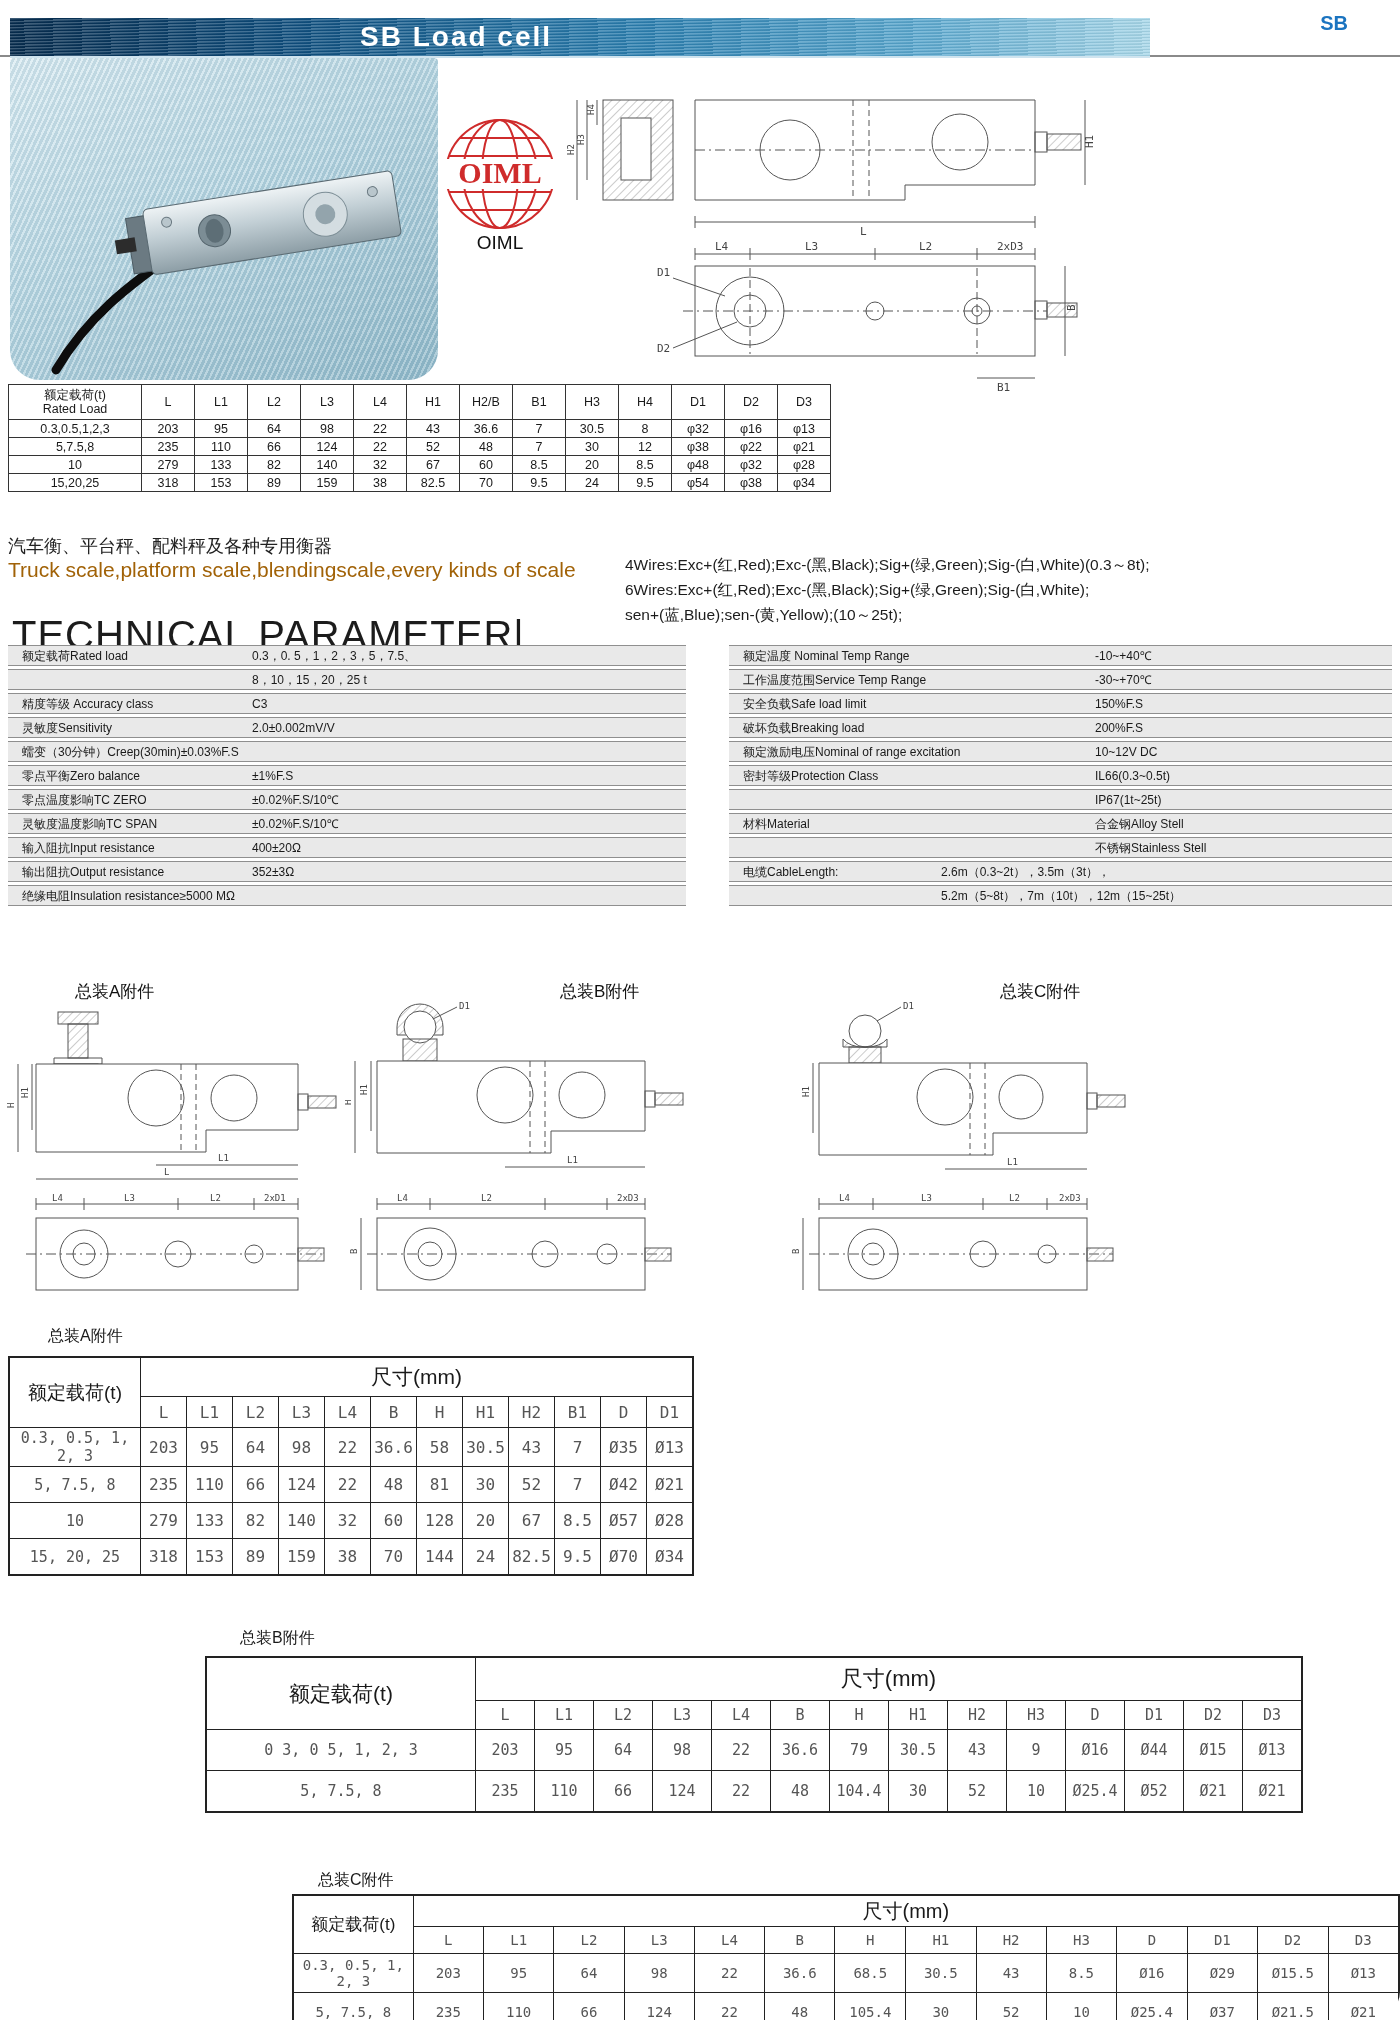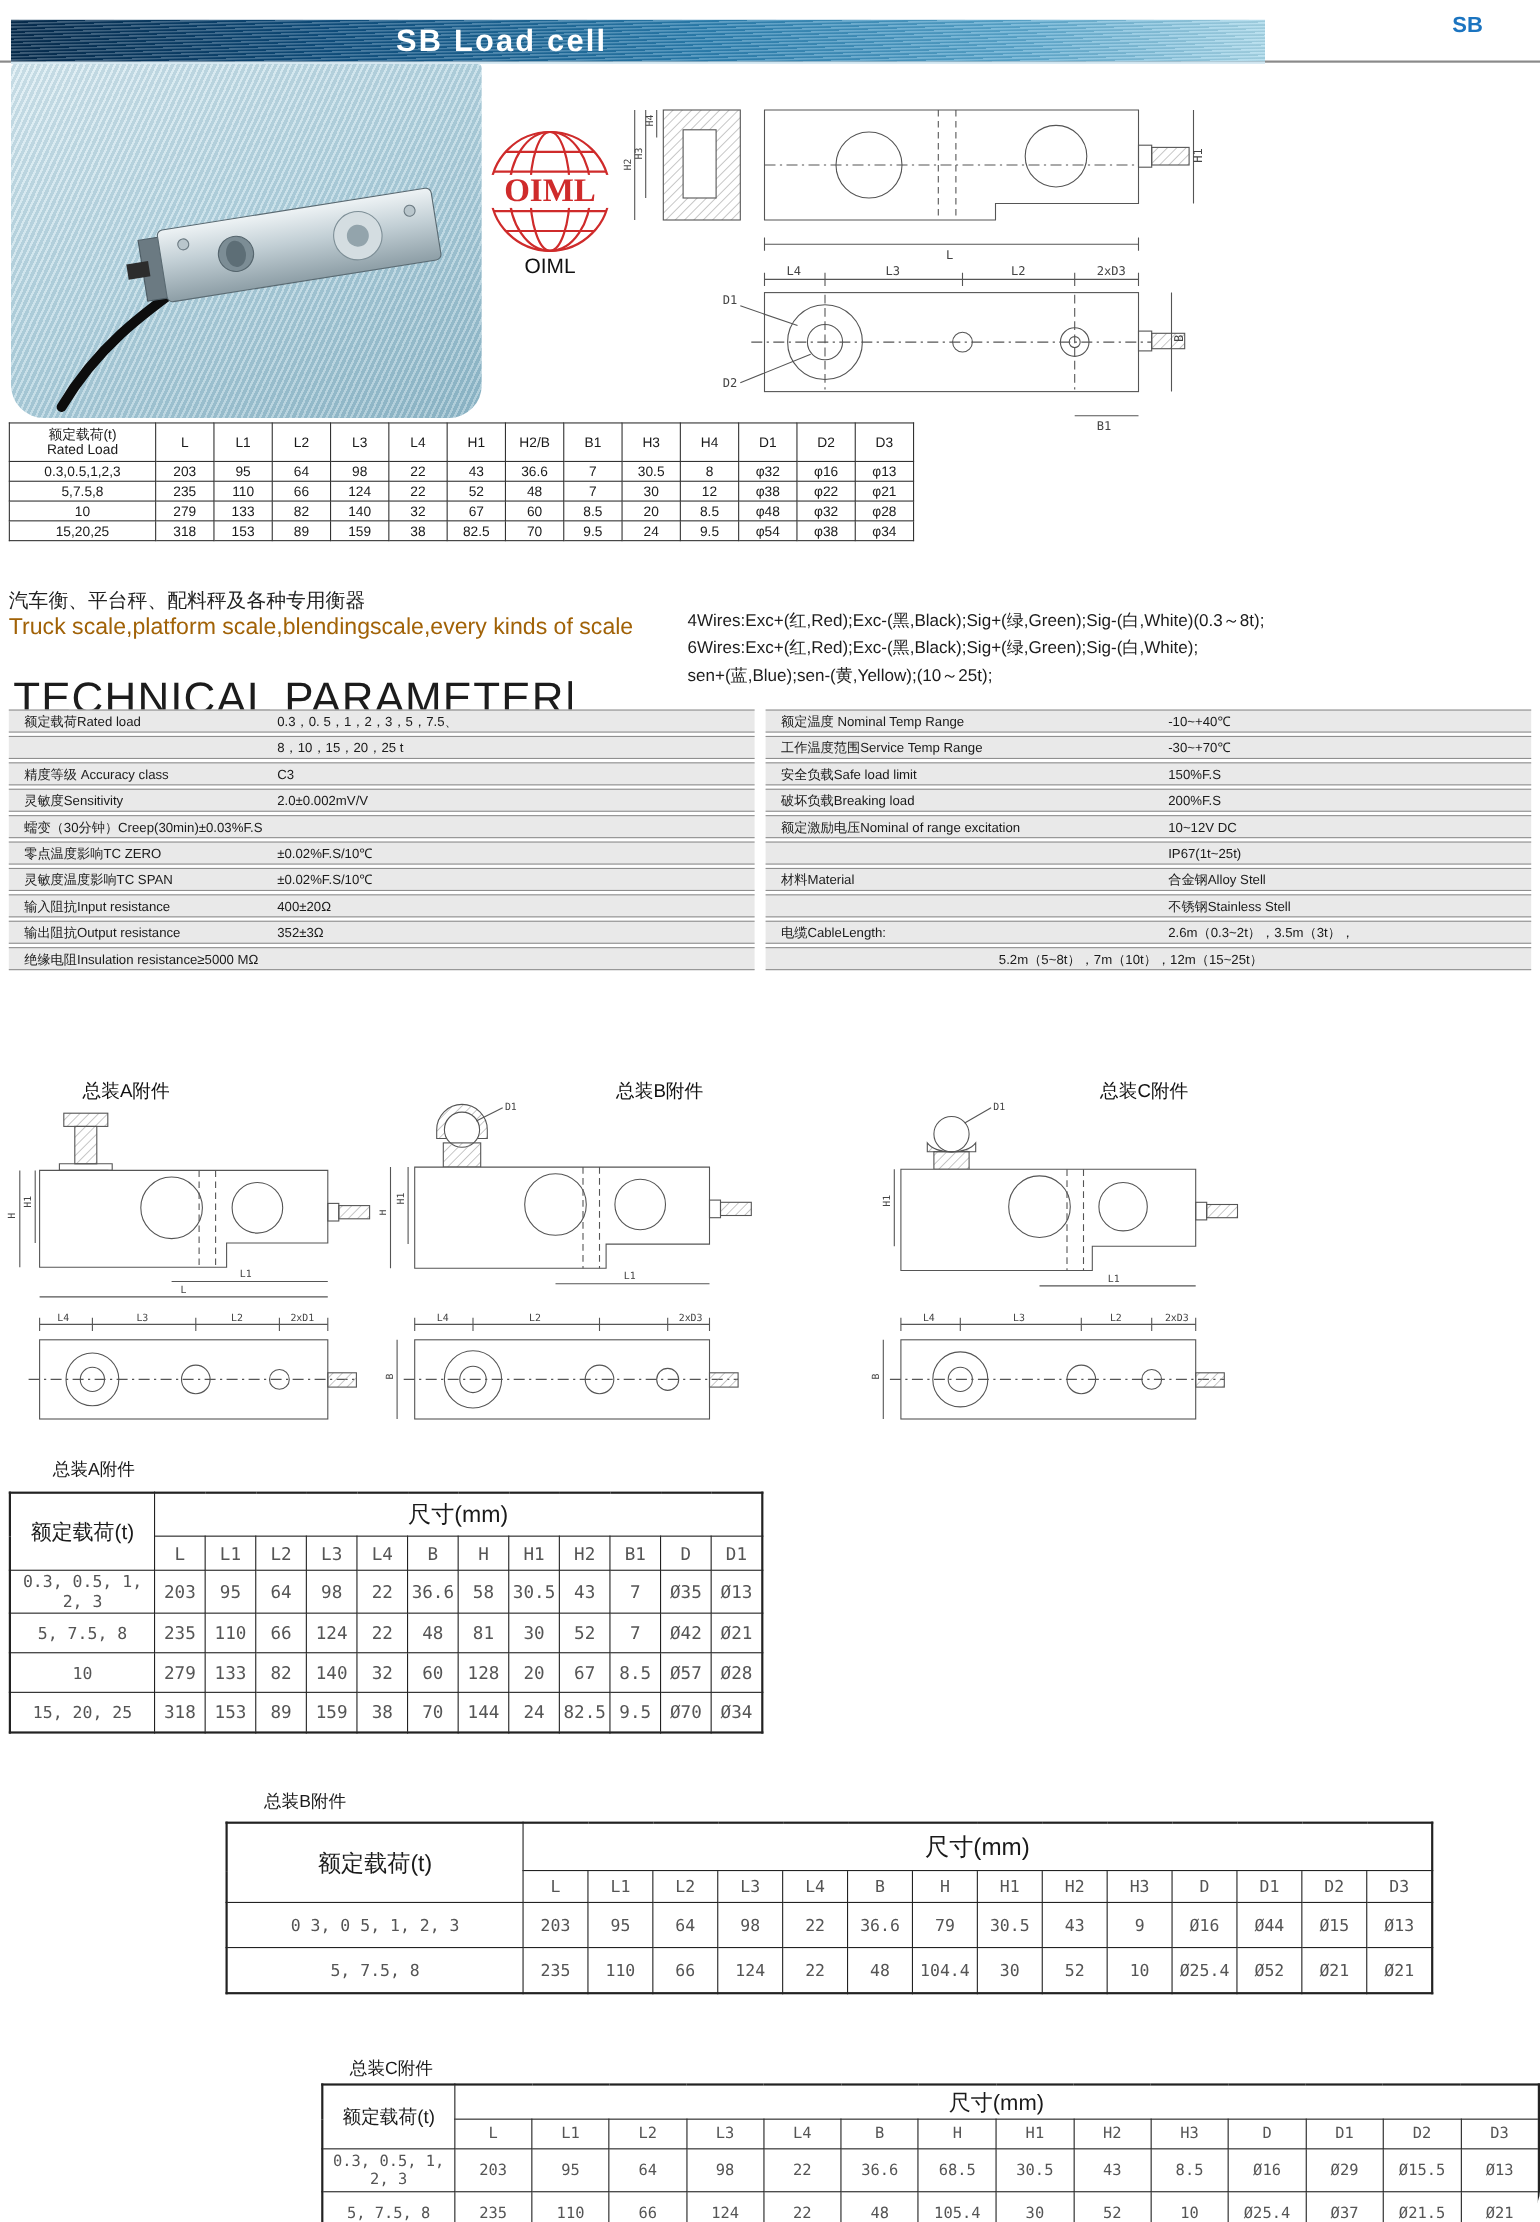--- a/index.html
+++ b/index.html
@@ -45,21 +45,21 @@
   .line-cn{left:8px;top:534px;font-size:18px;color:#222;}
   .line-en{left:8px;top:558px;font-size:21px;color:#a16207;}
   .tech-heading{left:12px;top:580px;font-size:40px;letter-spacing:1px;color:#1c1c1c;margin-top:33px;}
   .wires{left:625px;top:553px;width:775px;font-size:15.5px;line-height:1.6;color:#1c1c1c;}
 
   
   .param-block{left:8px;top:645px;width:1384px;}
   .param-row{display:flex;margin-bottom:3px;font-size:12px;height:21px;line-height:21px;white-space:nowrap;}
   .ph{background:#e9e9e9;border-top:1px solid #8f8f8f;border-bottom:1px solid #8f8f8f;display:flex;}
   .pl{width:678px;margin-right:10px;}
-  .pr{flex:1;}
+  .pr{flex:1;margin-left:33px;}
   .ll{width:230px;padding-left:14px;overflow:visible;}
   .lv{flex:1;}
   .rl{width:352px;padding-left:14px;}
   .rv{flex:1;}
   .param-row:nth-child(n+10) .rl{width:198px;}
 
   
   .asm-title{font-size:17px;color:#111;}
   .asm-a-title{left:75px;top:980px;}
   .asm-b-title{left:560px;top:980px;}
@@ -353,20 +353,30 @@
           <span class="ll">蠕变（30分钟）Creep(30min)±0.03%F.S</span>
           <span class="lv"></span>
         </div>
         <div class="ph pr">
           <span class="rl">额定激励电压Nominal of range excitation</span>
           <span class="rv">10~12V DC</span>
         </div>
       </div>
       <div class="param-row">
         <div class="ph pl">
+          <span class="ll">零点平衡Zero balance</span>
+          <span class="lv">±1%F.S</span>
+        </div>
+        <div class="ph pr">
+          <span class="rl">密封等级Protection Class</span>
+          <span class="rv">IL66(0.3~0.5t)</span>
+        </div>
+      </div>
+      <div class="param-row">
+        <div class="ph pl">
           <span class="ll">零点温度影响TC ZERO</span>
           <span class="lv">±0.02%F.S/10℃</span>
         </div>
         <div class="ph pr">
           <span class="rl"></span>
           <span class="rv">IP67(1t~25t)</span>
         </div>
       </div>
       <div class="param-row">
         <div class="ph pl">

